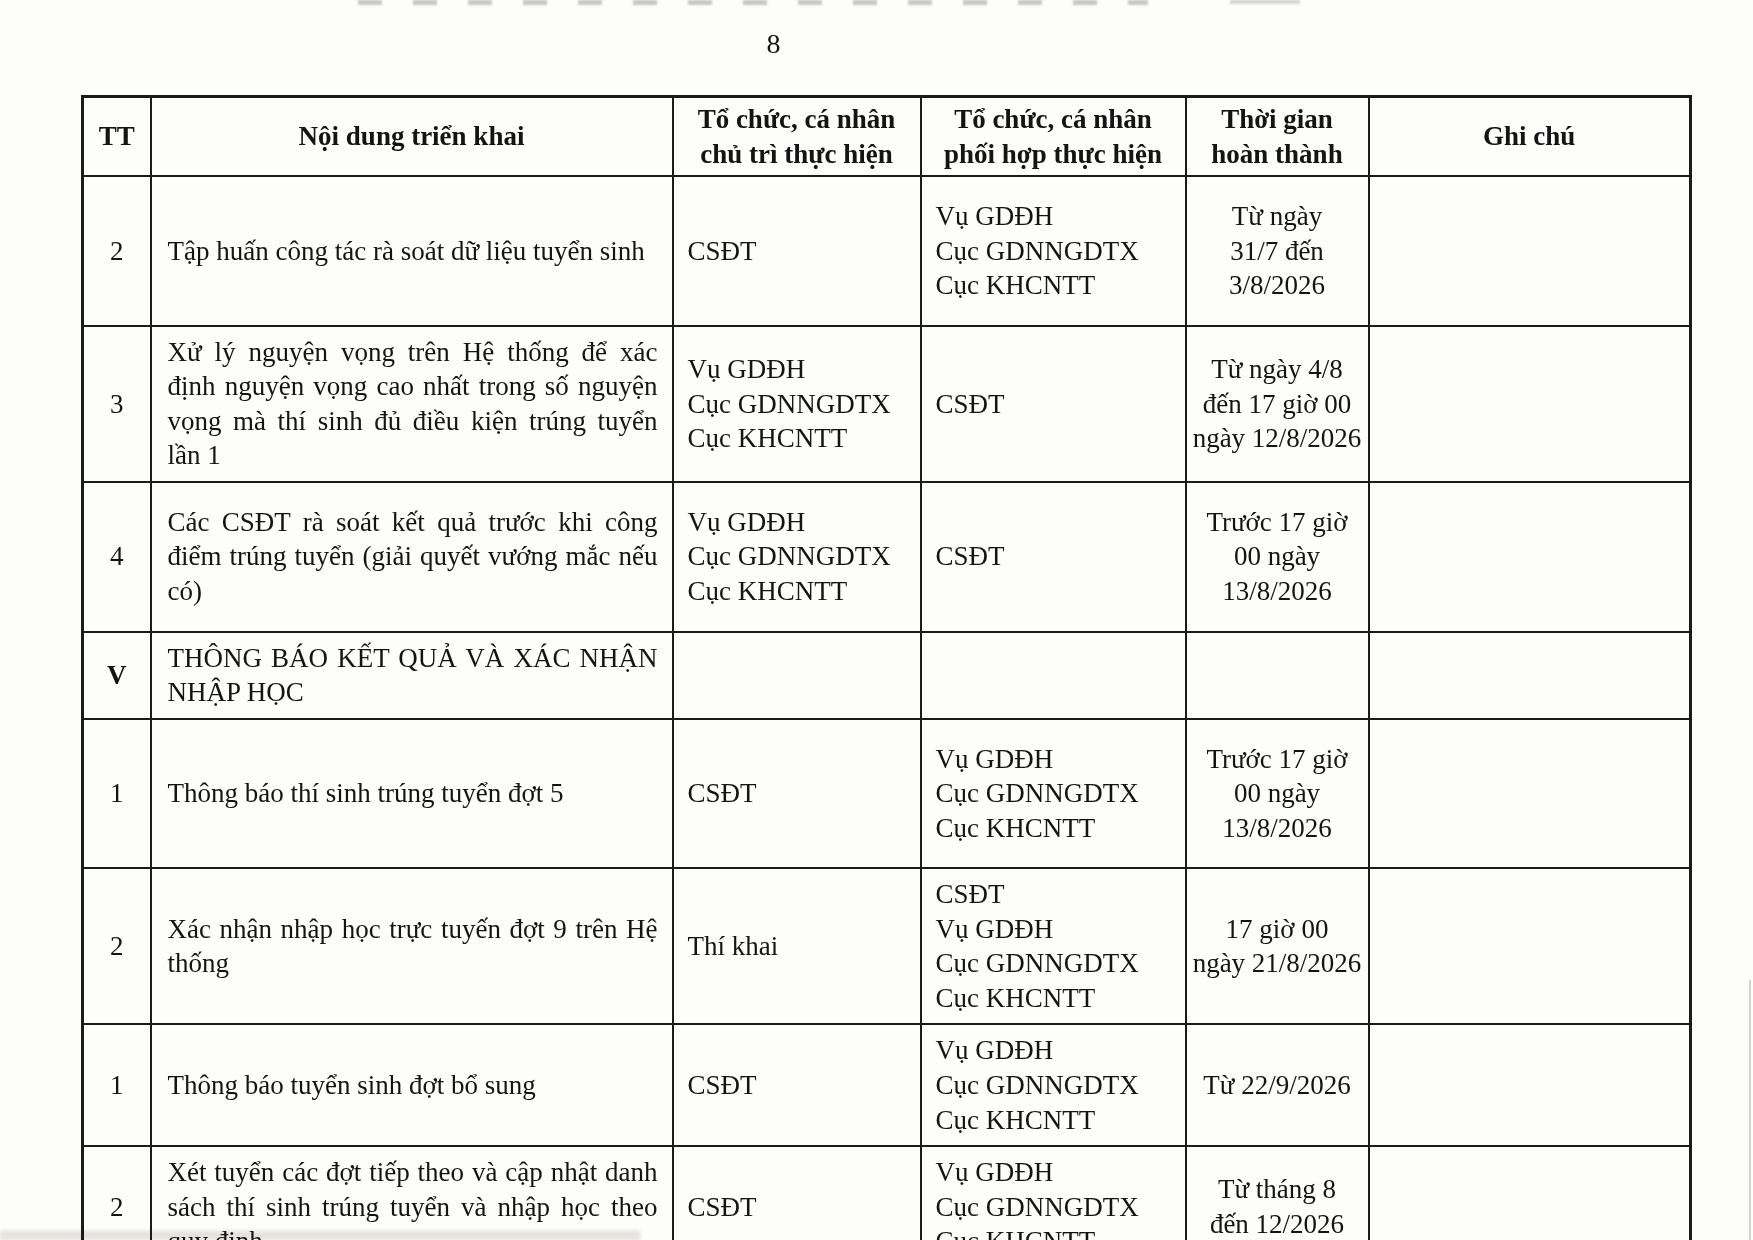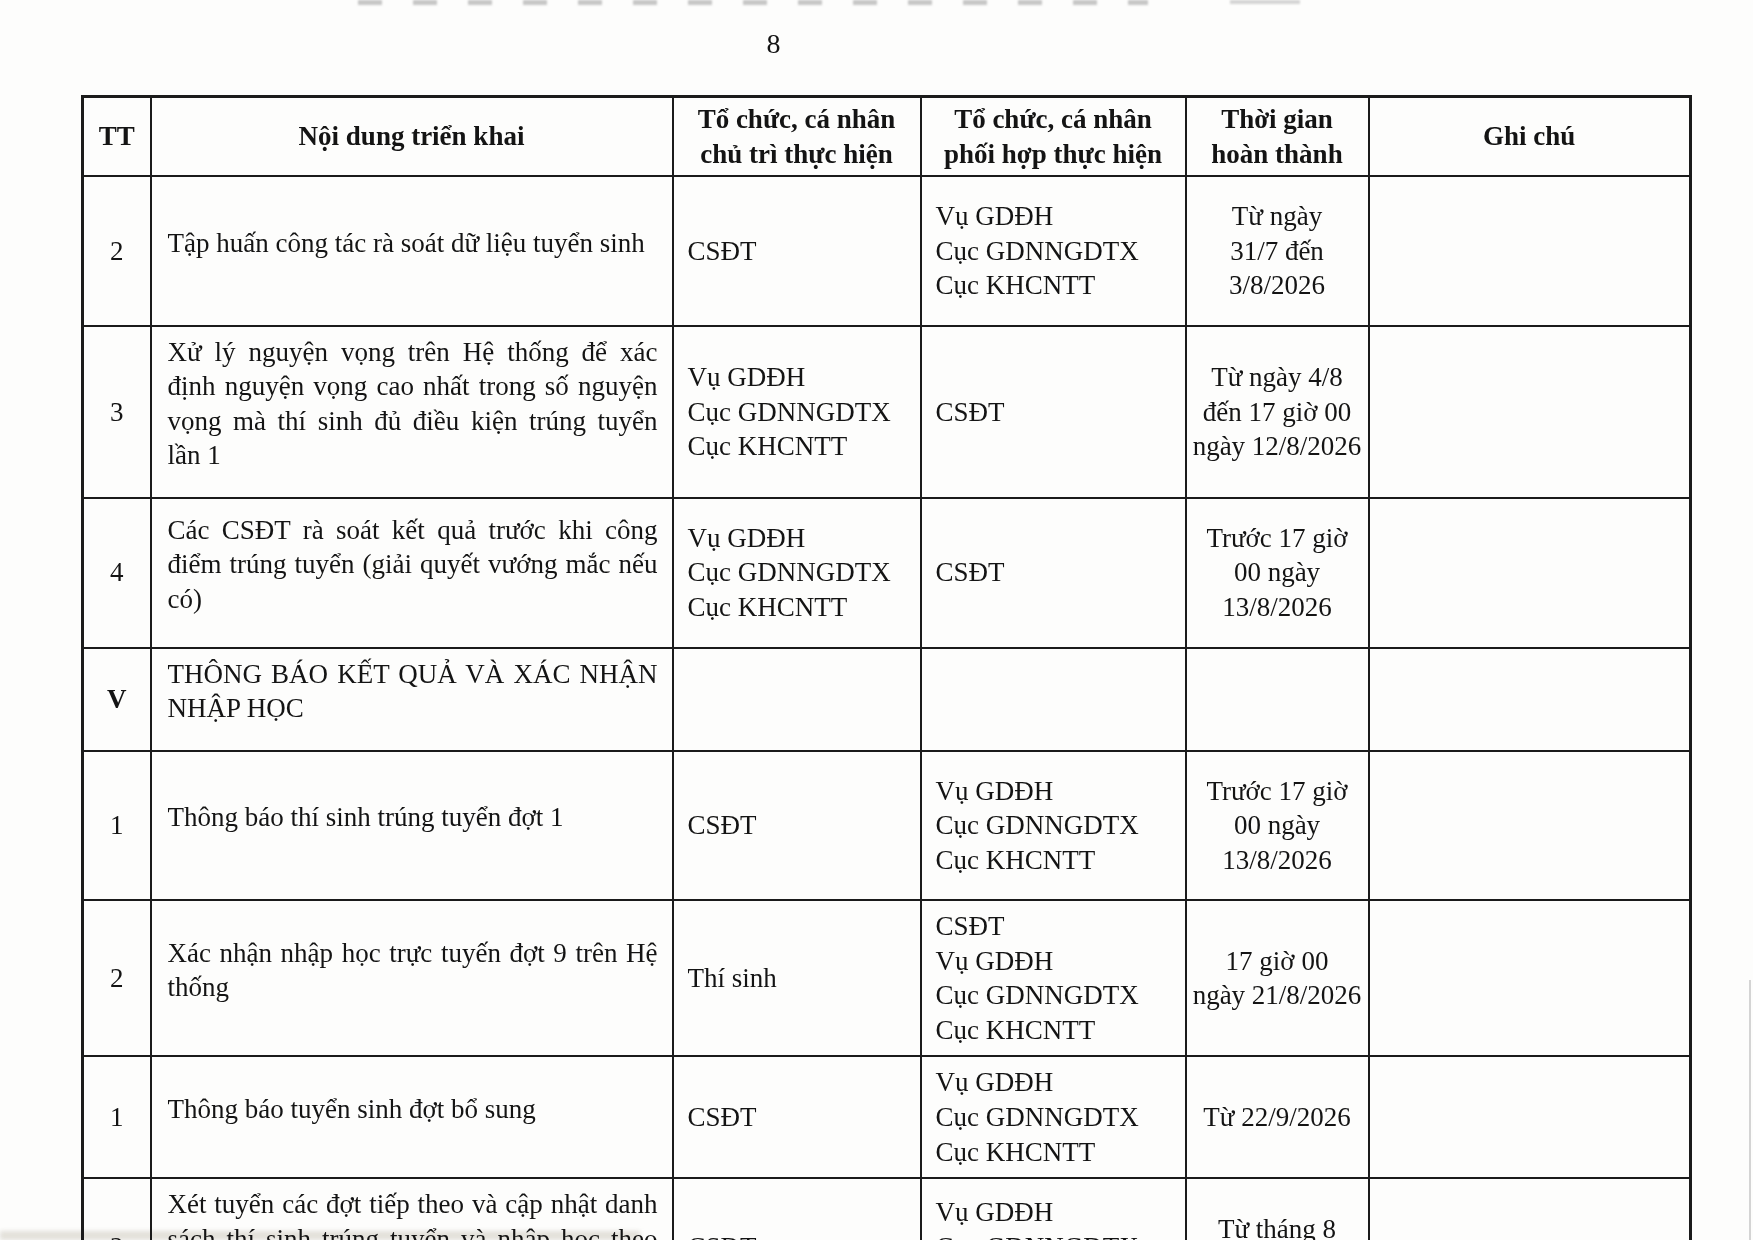--- a/index.html
+++ b/index.html
@@ -55,21 +55,21 @@
 
   thead tr { height: 68px; }
   thead th {
     font-weight: bold;
     text-align: center;
     padding: 4px 6px;
     font-size: 27px;
   }
 
   td.c-tt   { text-align: center; padding: 4px 2px; }
-  td.c-content { text-align: justify; padding: 8px 14px 24px 16px; border-radius: 29px; }
+  td.c-content { text-align: justify; padding: 8px 14px 8px 16px; border-radius: 29px; }
   td.c-lead { text-align: left; padding: 8px 8px 8px 14px; }
   td.c-coord{ text-align: left; padding: 8px 8px 8px 14px; }
   td.c-time { text-align: center; padding: 22px 4px; }
   td.c-note { padding: 4px 6px; }
 
   tr.section td.c-content {
     font-weight: normal;
     text-align: justify;
   }
   tr.section td.c-tt { font-weight: bold; }
@@ -159,34 +159,34 @@
       <tr class="rh3 section">
         <td class="c-tt">V</td>
         <td class="c-content">THÔNG BÁO KẾT QUẢ VÀ XÁC NHẬN NHẬP HỌC</td>
         <td class="c-lead"></td>
         <td class="c-coord"></td>
         <td class="c-time"></td>
         <td class="c-note"></td>
       </tr>
       <tr class="rh4">
         <td class="c-tt">1</td>
-        <td class="c-content">Thông báo thí sinh trúng tuyển đợt 1</td>
+        <td class="c-content">Thông báo thí sinh trúng tuyển đợt 5</td>
         <td class="c-lead">CSĐT</td>
         <td class="c-coord">Vụ GDĐH
 Cục GDNNGDTX
 Cục KHCNTT</td>
         <td class="c-time">Trước 17 giờ
 00 ngày
 13/8/2026</td>
         <td class="c-note"></td>
       </tr>
       <tr class="rh5">
         <td class="c-tt">2</td>
         <td class="c-content">Xác nhận nhập học trực tuyến đợt 9 trên Hệ thống</td>
-        <td class="c-lead">Thí sinh</td>
+        <td class="c-lead">Thí khai</td>
         <td class="c-coord">CSĐT
 Vụ GDĐH
 Cục GDNNGDTX
 Cục KHCNTT</td>
         <td class="c-time">17 giờ 00
 ngày 21/8/2026</td>
         <td class="c-note"></td>
       </tr>
       <tr class="rh7">
         <td class="c-tt">1</td>

